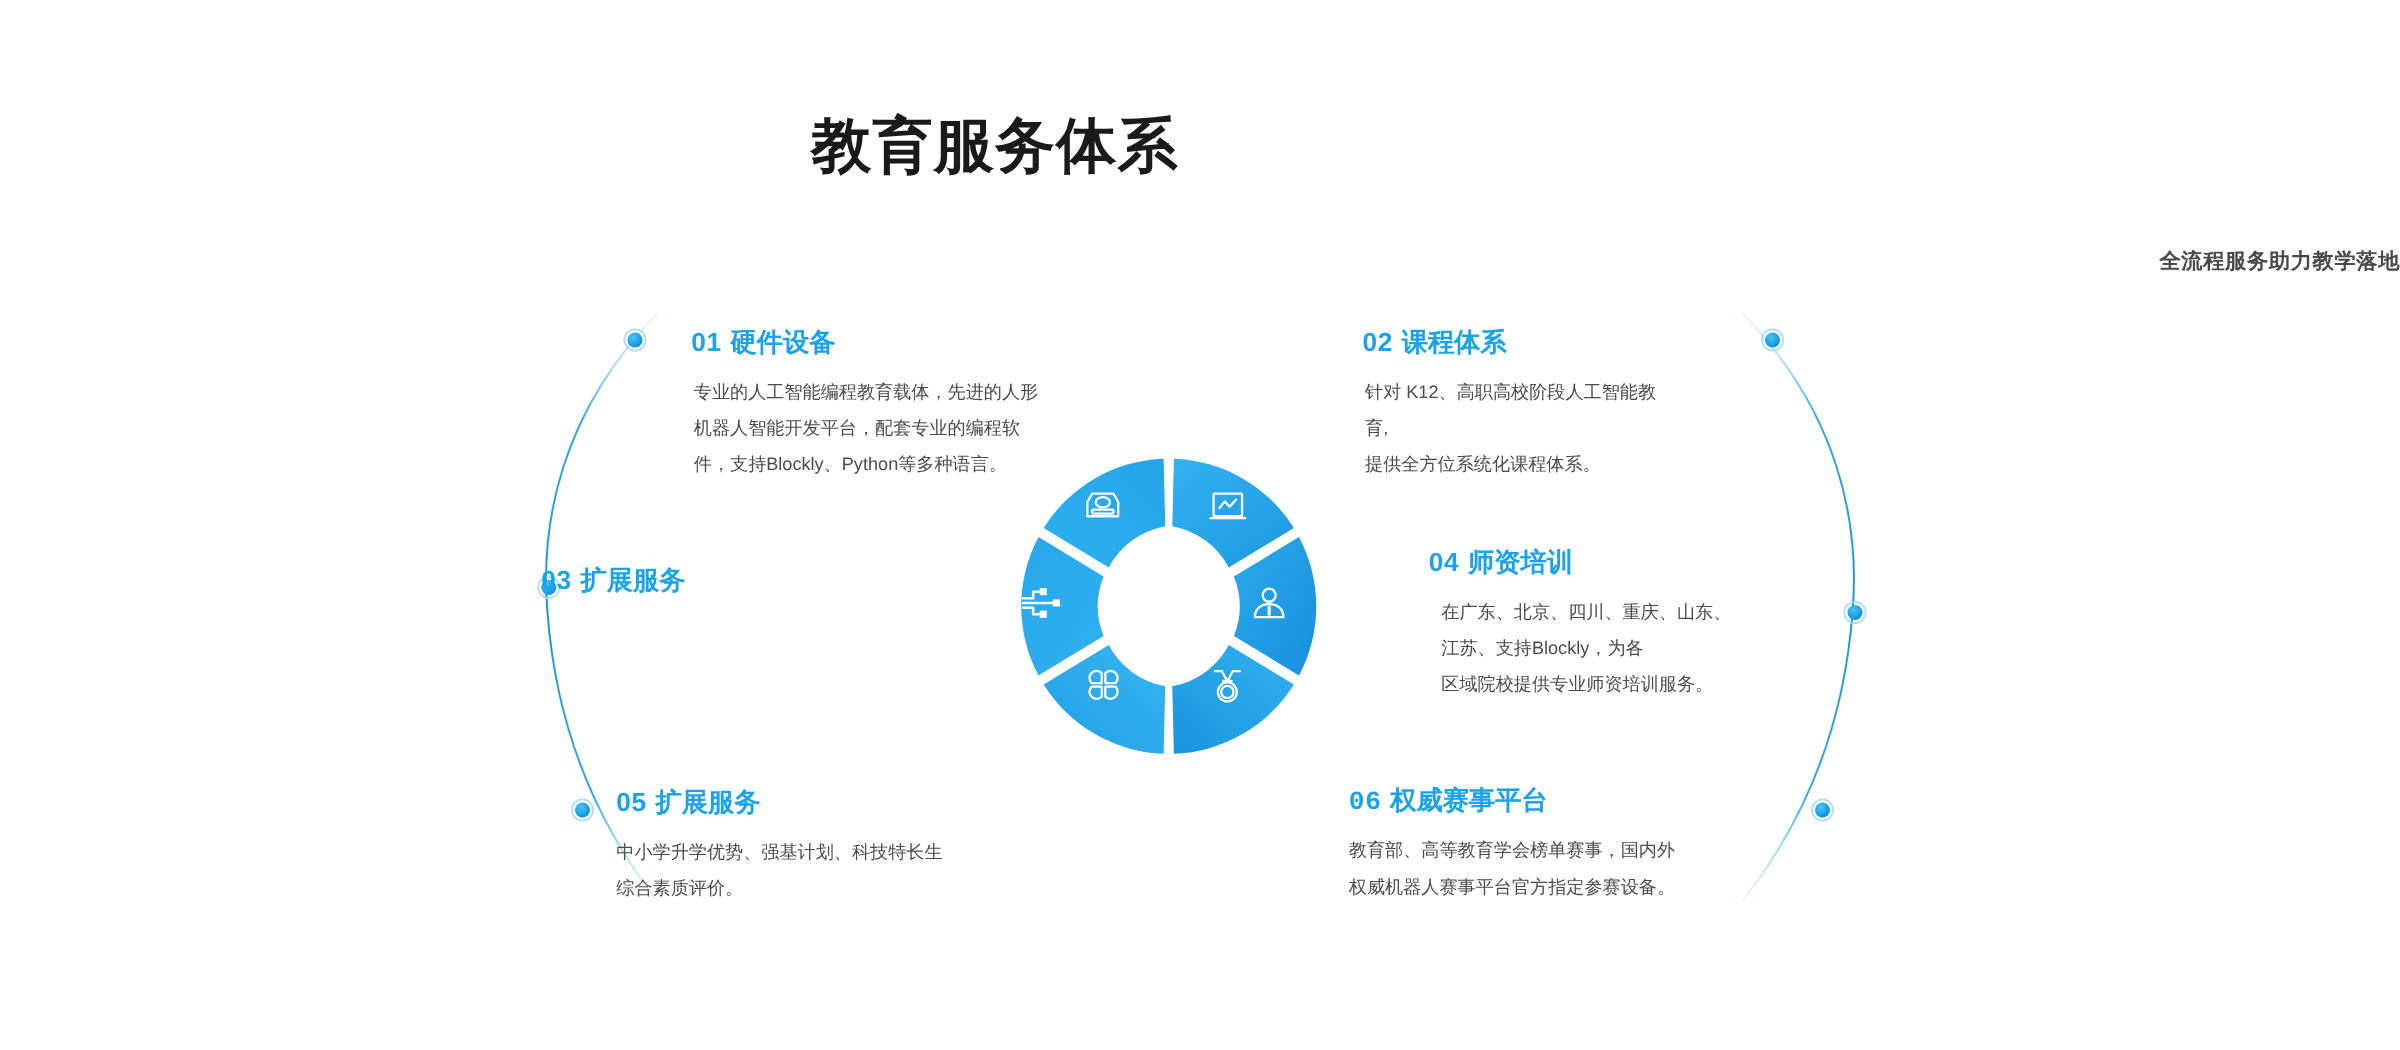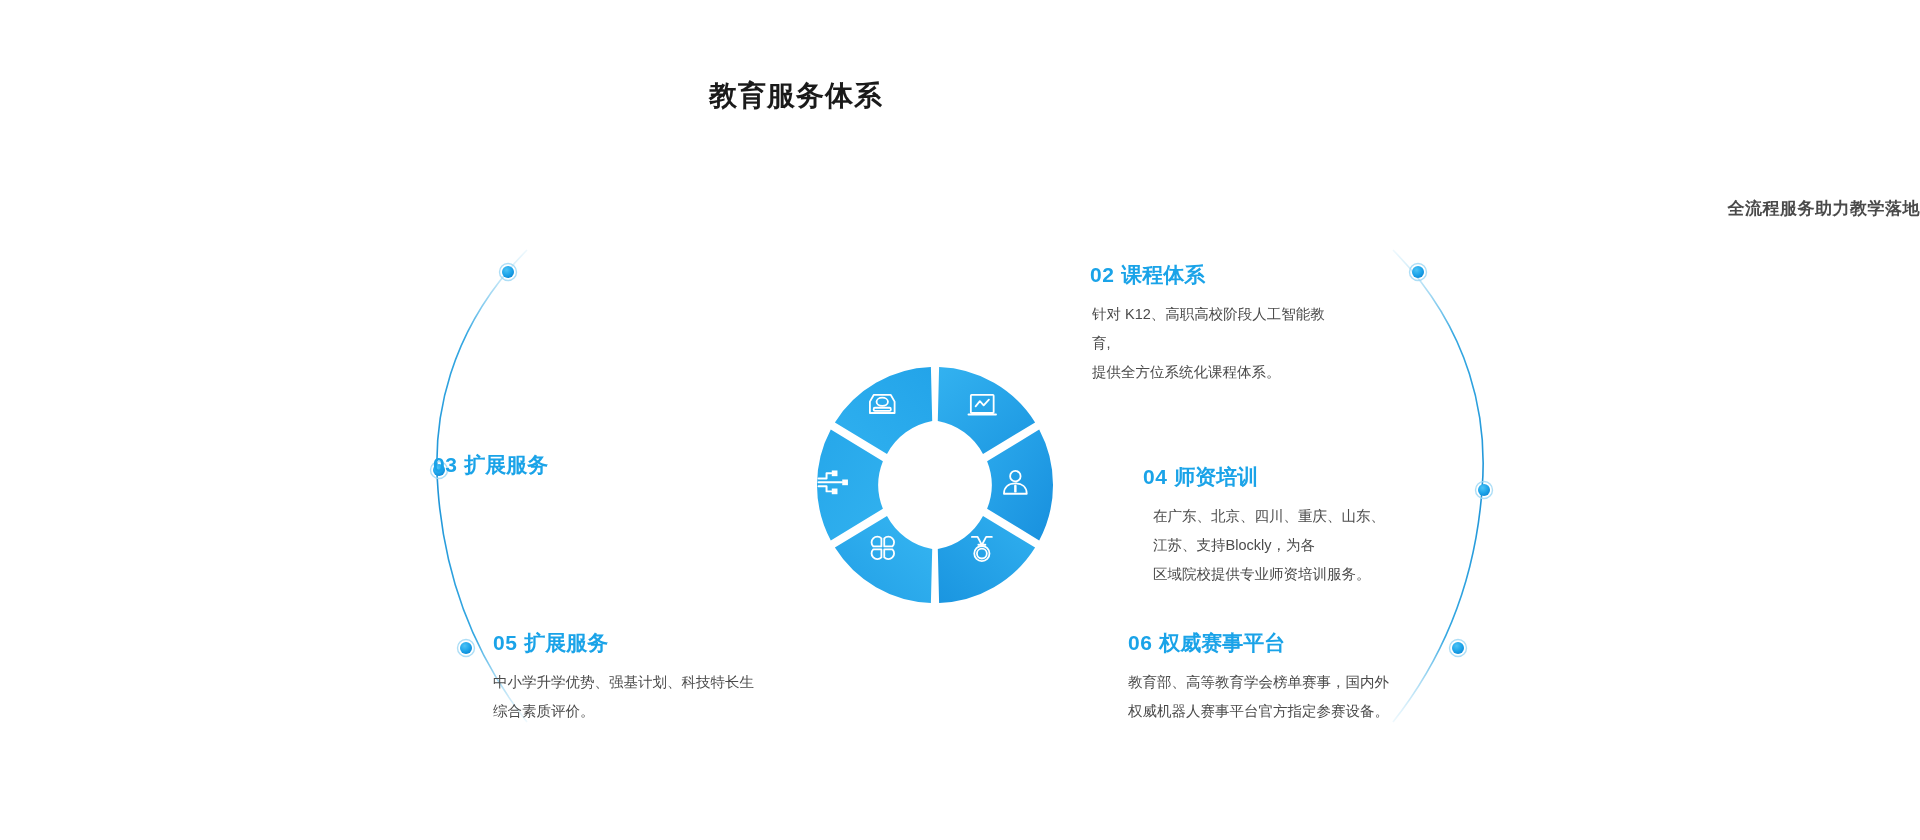--- a/index.html
+++ b/index.html
@@ -17,24 +17,24 @@
     width: 1920px;
     height: 840px;
     overflow: hidden;
     background: #ffffff;
   }
 
   
   #page-title {
     position: absolute;
     left: 0;
-    top: 82px;
+    top: 94px;
     width: 1592px;
     text-align: center;
-    font-size: 28px;
+    font-size: 48px;
     font-weight: bold;
     color: #1a1a1a;
     letter-spacing: 1px;
     line-height: 1;
   }
   #page-subtitle {
     position: absolute;
     left: 0;
     top: 200px;
     width: 1920px;
@@ -92,23 +92,23 @@
     line-height: 2.0;
     margin: 0;
     padding-left: 2px;
     white-space: pre-line;
   }
 
   
   #item-01 { left: 553px; top: 262px; width: 300px; }
   #item-02 { left: 1090px; top: 262px; width: 300px; }
   #item-03 { left: 491px; top: 452px; width: 300px; }
-  #item-04 { left: 1151px; top: 464px; width: 300px; }
+  #item-04 { left: 1151px; top: 438px; width: 300px; }
   #item-05 { left: 551px; top: 630px; width: 300px; }
-  #item-06 { left: 1136px; top: 630px; width: 310px; }
+  #item-06 { left: 1087px; top: 630px; width: 310px; font-family: Liberation Mono, monospace; }
 
   #item-03 .item-head, #item-05 .item-head { margin-left: -58px; }
   #item-04 .item-head, #item-06 .item-head { margin-left: -8px; }
   #item-03 .item-desc, #item-05 .item-desc { margin-left: -58px; padding-left: 0; }
   #item-04 .item-desc, #item-06 .item-desc { margin-left: -8px; padding-left: 0; }
   #item-04 .item-desc, #item-03 .item-desc { padding-left: 10px; }
   #item-03 .item-desc { padding-left: 0; }
   #item-04 .item-desc { padding-left: 10px; }
 </style>
 </head>
@@ -251,20 +251,28 @@
         <rect x="14.5" y="0.5" width="6" height="6" fill="#ffffff" stroke="none"></rect>
         <rect x="25.5" y="10" width="6" height="6" fill="#ffffff" stroke="none"></rect>
         <rect x="14.5" y="19.5" width="6" height="6" fill="#ffffff" stroke="none"></rect>
         <path d="M0.5 9 L9 9 L9 3.5 L14 3.5"></path>
         <path d="M0.5 13 L20.5 13 L25.2 13"></path>
         <path d="M0.5 17 L9 17 L9 22.5 L14 22.5"></path>
       </g>
     </svg>
   </div>
 
+  <div class="item" id="item-01">
+    <div class="item-head">
+      <span class="item-num">01</span><span class="item-title">硬件设备</span>
+    </div>
+    <div class="item-desc">专业的人工智能编程教育载体，先进的人形
+机器人智能开发平台，配套专业的编程软
+件，支持Blockly、Python等多种语言。</div>
+  </div>
 
   <div class="item" id="item-02">
     <div class="item-head">
       <span class="item-num">02</span><span class="item-title">课程体系</span>
     </div>
     <div class="item-desc">针对 K12、高职高校阶段人工智能教
 育,
 提供全方位系统化课程体系。</div>
   </div>
 

